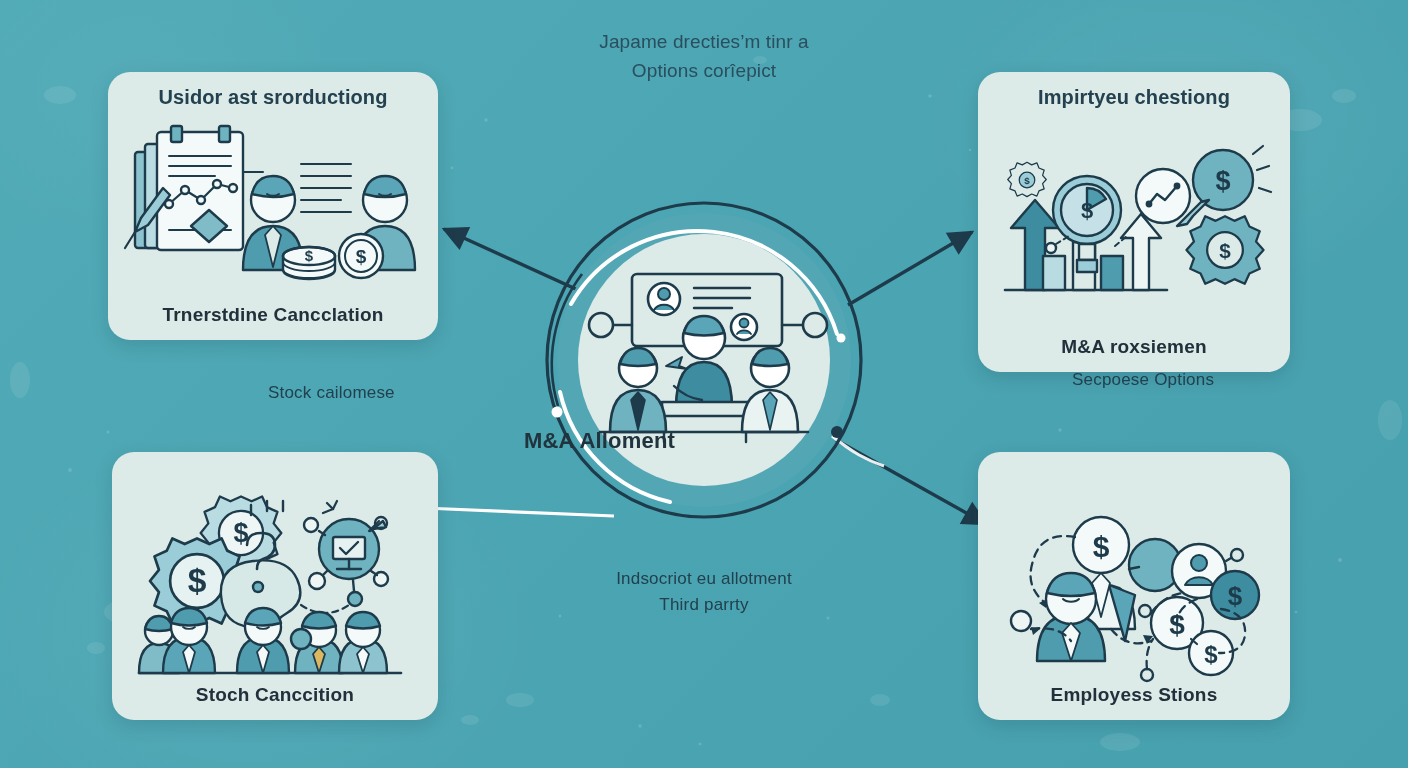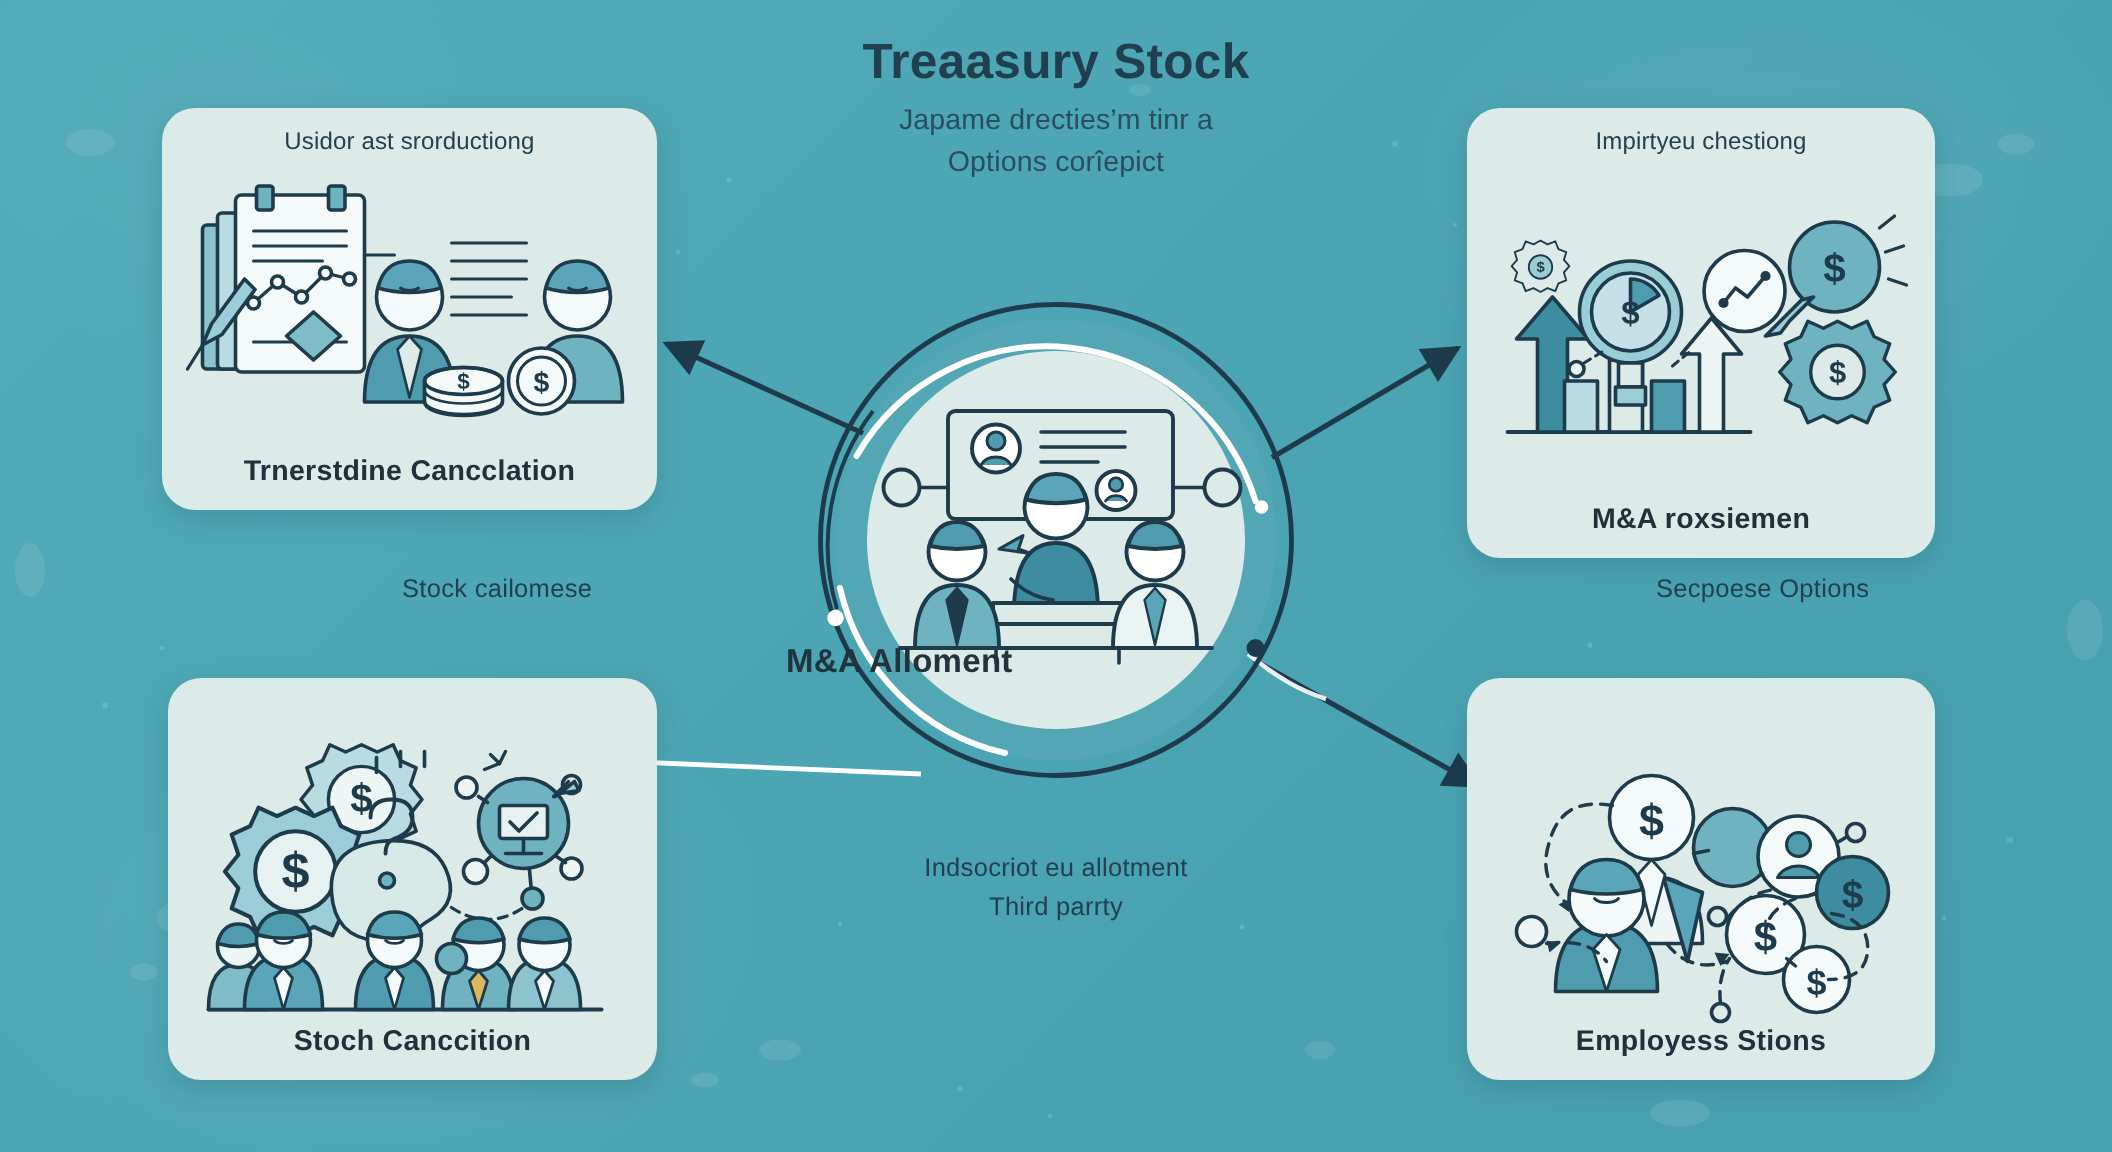--- a/index.html
+++ b/index.html
@@ -67,22 +67,22 @@
     background: #dceae8;
     border-radius: 22px;
     box-shadow: 0 6px 18px rgba(16,52,64,0.17);
     display: flex;
     flex-direction: column;
     align-items: center;
     overflow: hidden;
     z-index: 5;
   }
   .card-heading {
-    font-size: 16px;
-    font-weight: normal;
+    font-size: 20px;
+    font-weight: bold;
     color: #23414e;
     text-align: right;
     margin-top: 14px;
     letter-spacing: .1px;
     min-height: 20px;
   }
   .card-art {
     flex: 1;
     width: 100%;
     display: flex;
@@ -107,21 +107,21 @@
   .float-label {
     position: absolute;
     font-size: 17px;
     font-weight: normal;
     color: #22404e;
     letter-spacing: .2px;
     z-index: 6;
     white-space: nowrap;
   }
   #lbl-left  { left: 268px;  top: 383px; }
-  #lbl-right { left: 1072px; top: 383px; margin-left: 32px; }
+  #lbl-right { left: 1072px; top: 370px; }
   #lbl-bottom {
     left: 0; top: 566px; width: 1408px;
     text-align: center;
     line-height: 1.55;
     white-space: normal;
   }
 
   
   #hub {
     position: absolute;
@@ -188,21 +188,20 @@
       <circle cx="108" cy="432" r="1.5"></circle>
         <circle cx="640" cy="726" r="1.8"></circle>
       <circle cx="700" cy="744" r="1.4"></circle>
         <circle cx="828" cy="618" r="1.6"></circle>
       <circle cx="560" cy="616" r="1.5"></circle>
         <circle cx="1060" cy="430" r="1.7"></circle>
     </g>
   </svg>
 
   <div id="title-block">
-    <div id="main-title">Treaasury Stock</div>
     <div class="subtitle-line" id="sub1">Japame drecties’m tinr a</div>
     <div class="subtitle-line" id="sub2">Options corîepict</div>
   </div>
 
   <svg id="connectors" width="1408" height="768">
     <defs>
       <marker id="arrowDark" viewBox="0 0 12 12" refX="10" refY="6" markerWidth="9" markerHeight="9" orient="auto-start-reverse">
         <path d="M1,1 L11,6 L1,11 z" fill="#1d3b4a"></path>
       </marker>
       <marker id="arrowDark2" viewBox="0 0 12 12" refX="10" refY="6" markerWidth="8" markerHeight="8" orient="auto-start-reverse">

